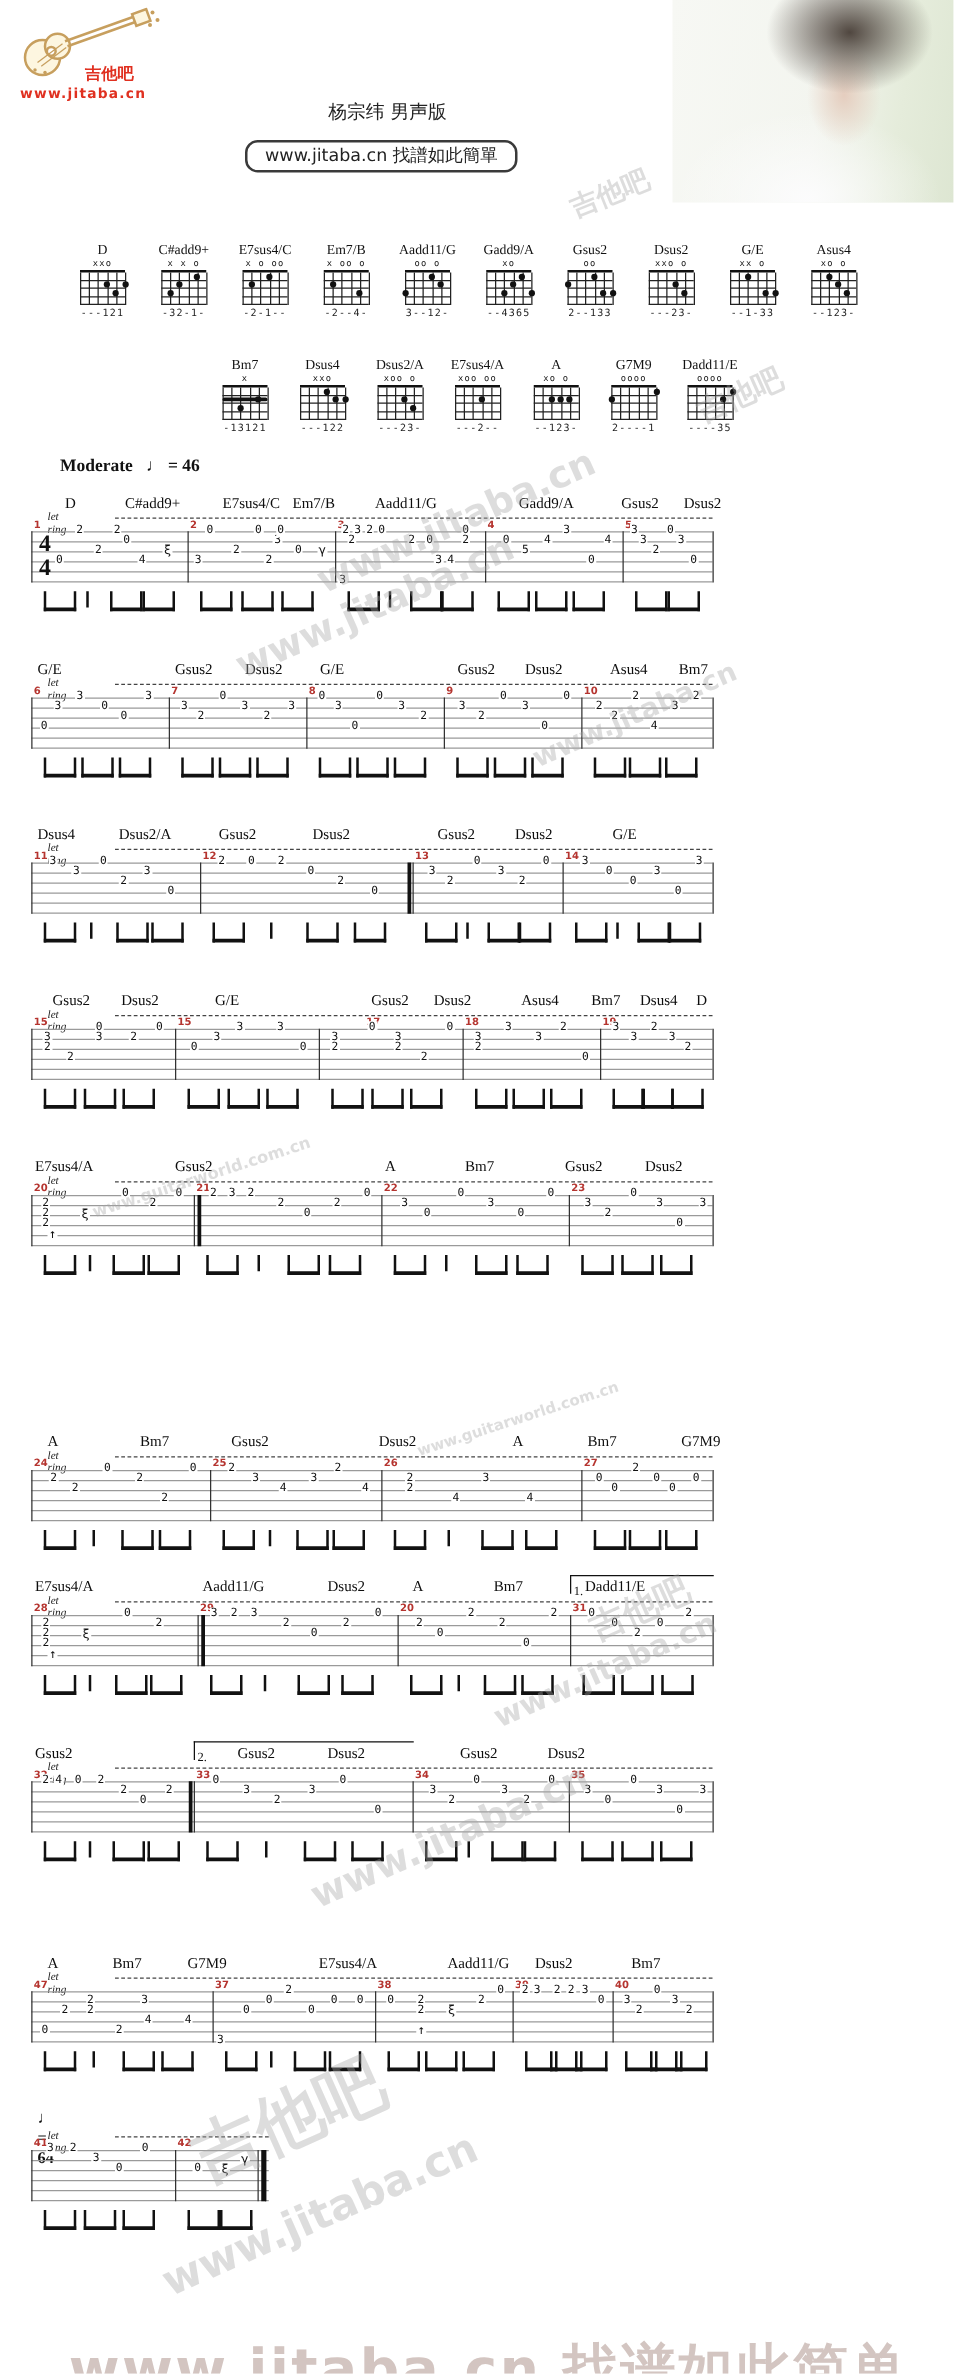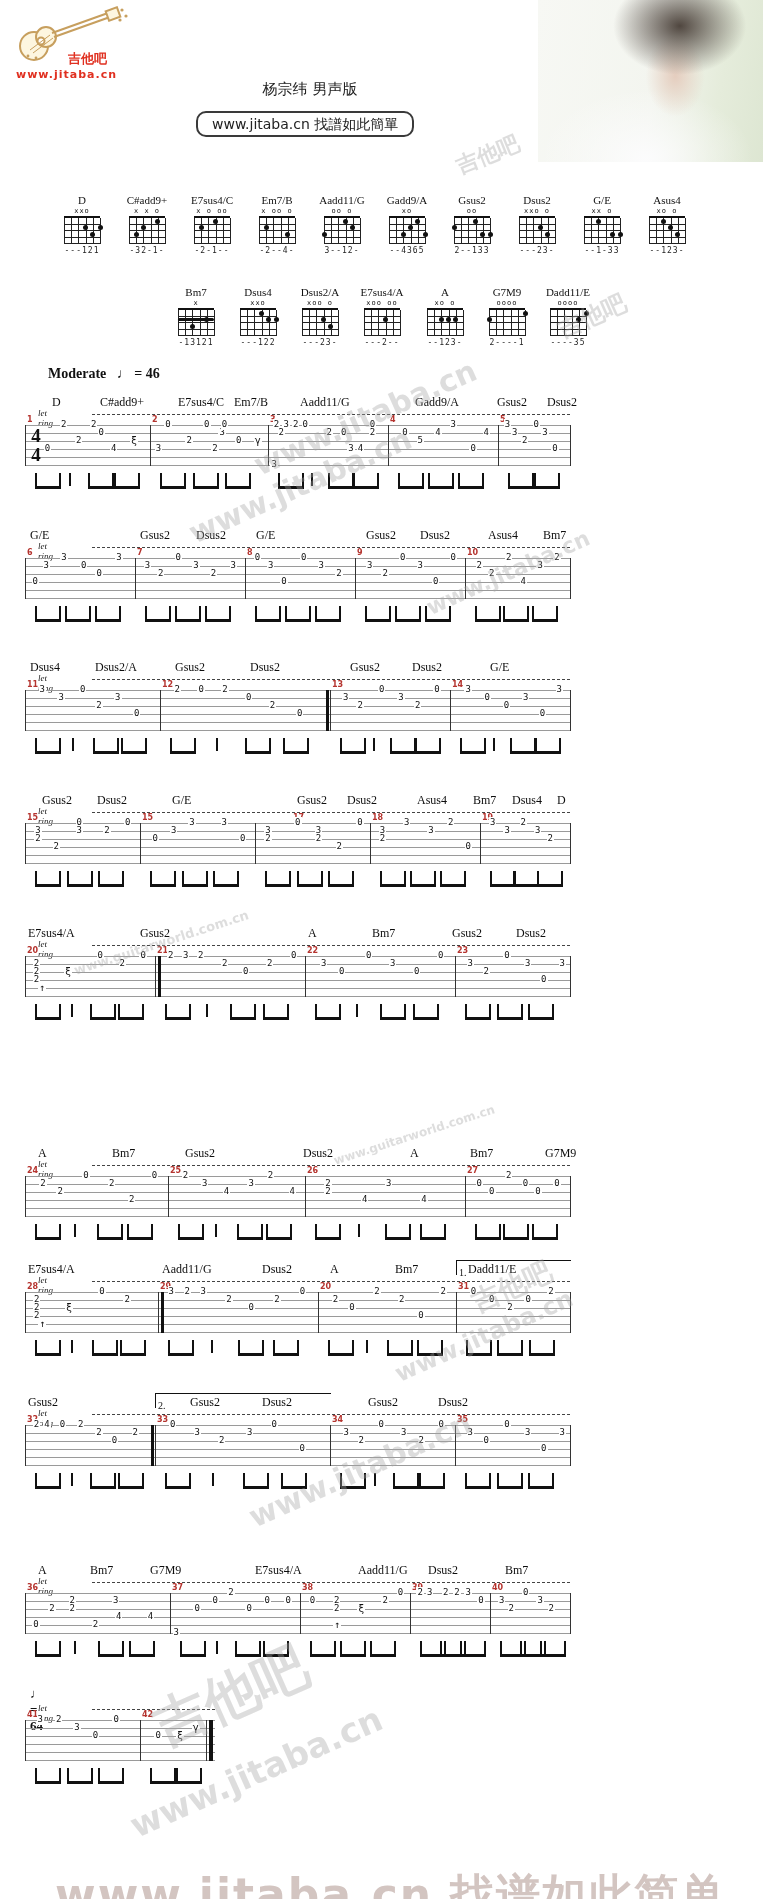--- a/index.html
+++ b/index.html
@@ -1002,21 +1002,21 @@
         <div class="chord-label" style="left: 505px; top: 1563px;">Bm7</div>
         <div class="letring" style="left: 38px; top: 1576px;">let ring</div>
         <div class="lr-dash" style="left: 92px; top: 1582px; width: 478px;"></div>
         <div class="staffline" style="left: 25px; top: 1593px; width: 545px;"></div>
         <div class="staffline" style="left: 25px; top: 1601px; width: 545px;"></div>
         <div class="staffline" style="left: 25px; top: 1609px; width: 545px;"></div>
         <div class="staffline" style="left: 25px; top: 1617px; width: 545px;"></div>
         <div class="staffline" style="left: 25px; top: 1625px; width: 545px;"></div>
         <div class="staffline" style="left: 25px; top: 1633px; width: 545px;"></div>
         <div class="barline" style="left: 25px; top: 1593px; height: 41px;"></div>
-        <div class="mnum" style="left: 27px; top: 1583px;">36</div>
+        <div class="mnum" style="left: 27px; top: 1583px;">47</div>
         <div class="note" style="left: 32.25px; top: 1619px;">0</div>
         <div class="note" style="left: 48.2px; top: 1603px;">2</div>
         <div class="note" style="left: 68.5px; top: 1595px;">2</div>
         <div class="note" style="left: 68.5px; top: 1603px;">2</div>
         <div class="note" style="left: 91.7px; top: 1619px;">2</div>
         <div class="note" style="left: 112px; top: 1595px;">3</div>
         <div class="note" style="left: 114.9px; top: 1611px;">4</div>
         <div class="note" style="left: 146.8px; top: 1611px;">4</div>
         <div class="stemgrp" style="left: 35px; top: 1641px; width: 22px;"></div>
         <div class="stemone" style="left: 74.25px; top: 1641px;"></div>

